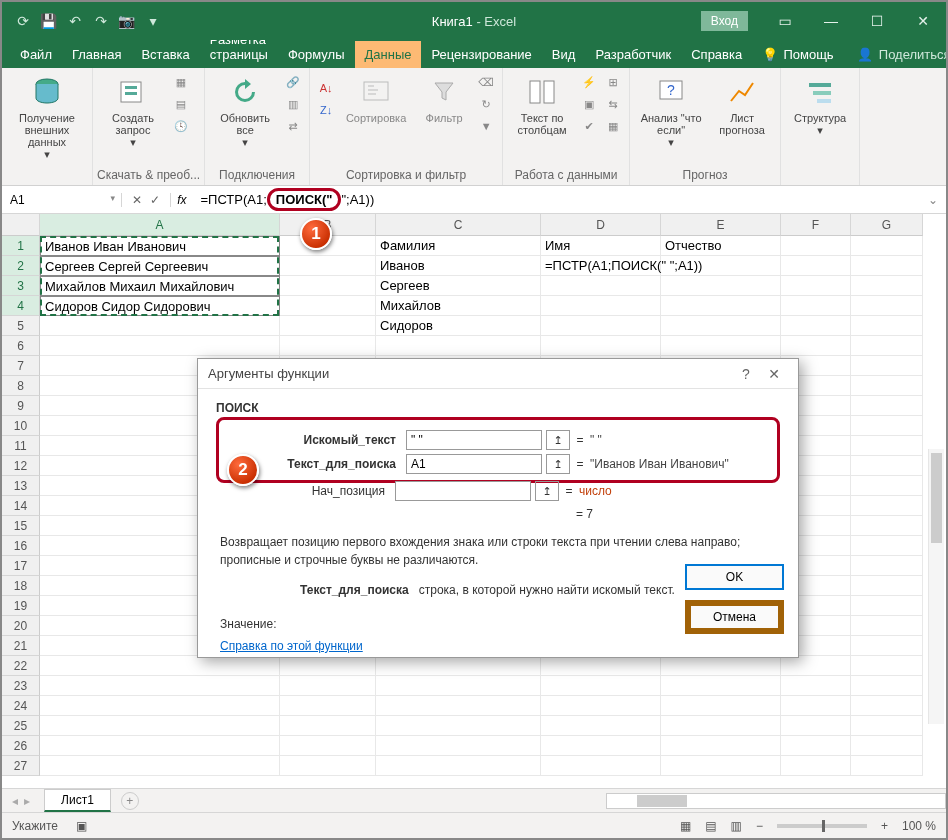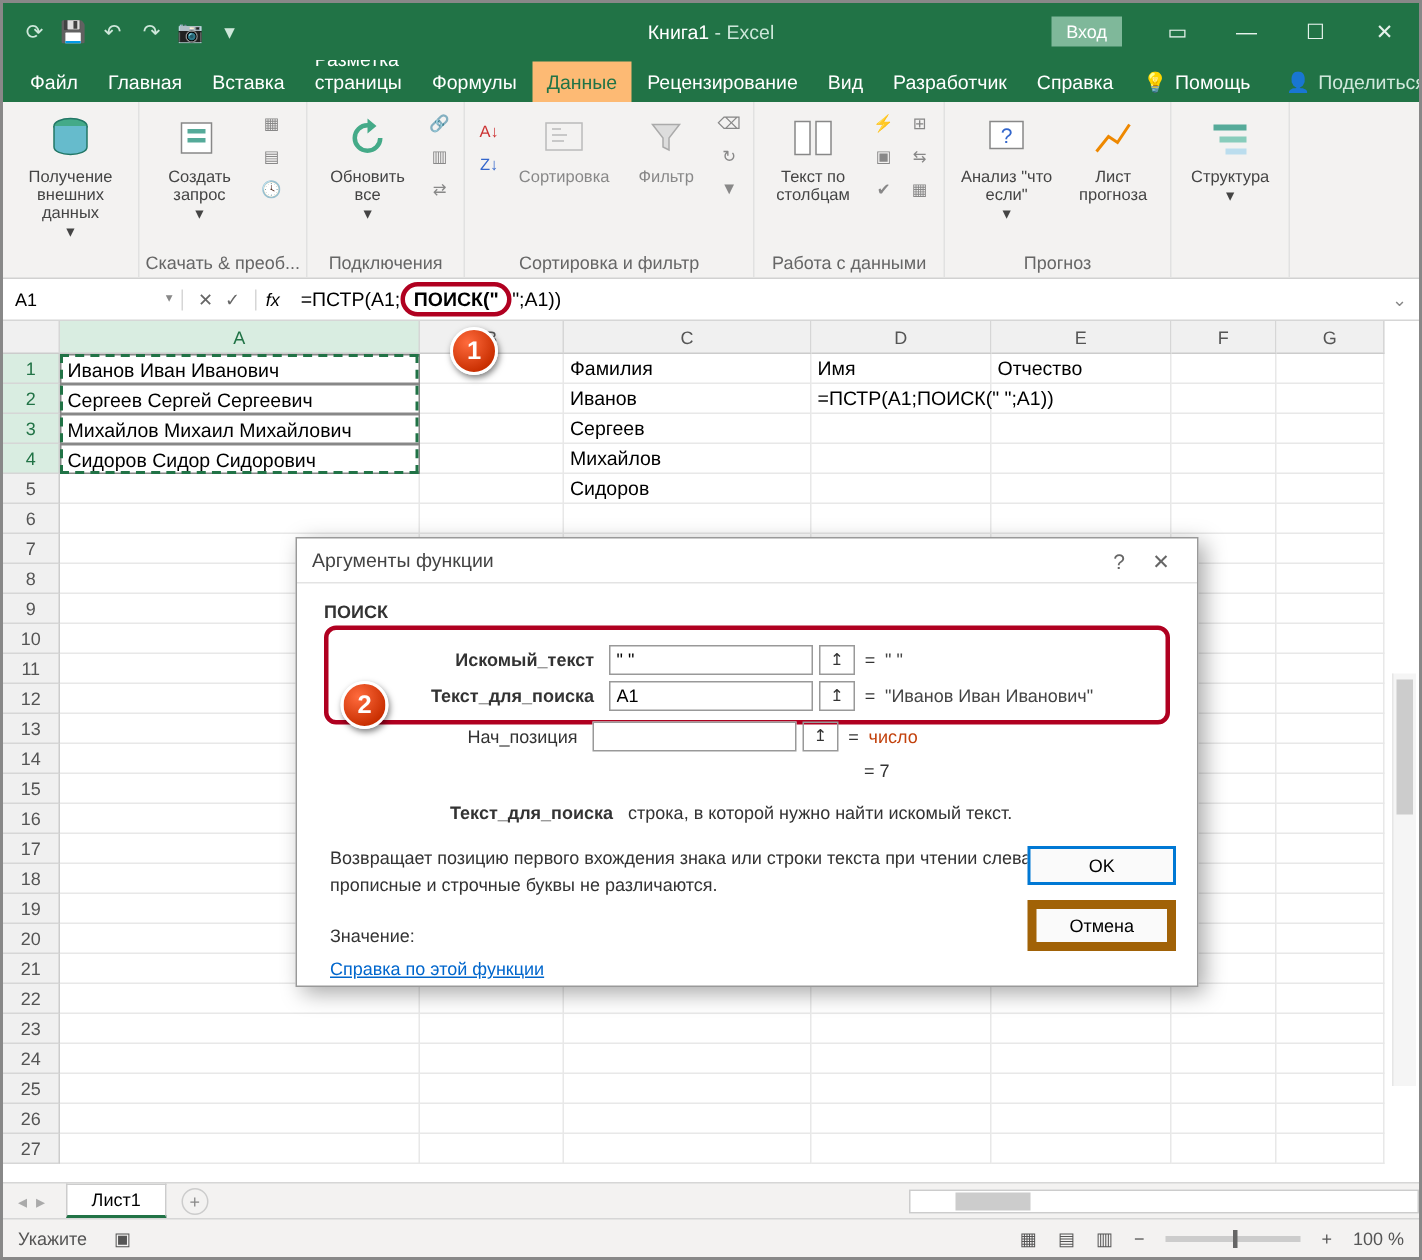--- a/index.html
+++ b/index.html
@@ -579,25 +579,25 @@
       </div>
     </div>
     <div class="arg-row" style="margin-top:-2px">
       <div class="arg-label" style="font-weight:normal">Нач_позиция</div>
       <input class="arg-input" value="" style="">
       <div class="arg-picker">↥</div>
       <div class="arg-eq">=</div>
       <div class="arg-result" style="color:#c2410c">число</div>
     </div>
     <div style="text-align:left;padding-left:360px;margin-top:6px">=  7</div>
+    <div class="dlg-desc">Возвращает позицию первого вхождения знака или строки текста при чтении слева направо; прописные и строчные буквы не различаются.</div>
     <div class="dlg-desc" style="padding-left:80px">
       <span class="bold">Текст_для_поиска</span>&nbsp;&nbsp;
       <span>строка, в которой нужно найти искомый текст.</span>
     </div>
-    <div class="dlg-desc">Возвращает позицию первого вхождения знака или строки текста при чтении слева направо; прописные и строчные буквы не различаются.</div>
     <div class="dlg-value">Значение:</div>
     <a class="dlg-help">Справка по этой функции</a>
     <div class="dlg-btns">
       <button class="dlg-btn primary">OK</button>
       <button class="dlg-btn">Отмена</button>
     </div>
   </div>
 </div>
 <div class="callout" style="left:225px;top:452px">2</div>
 

